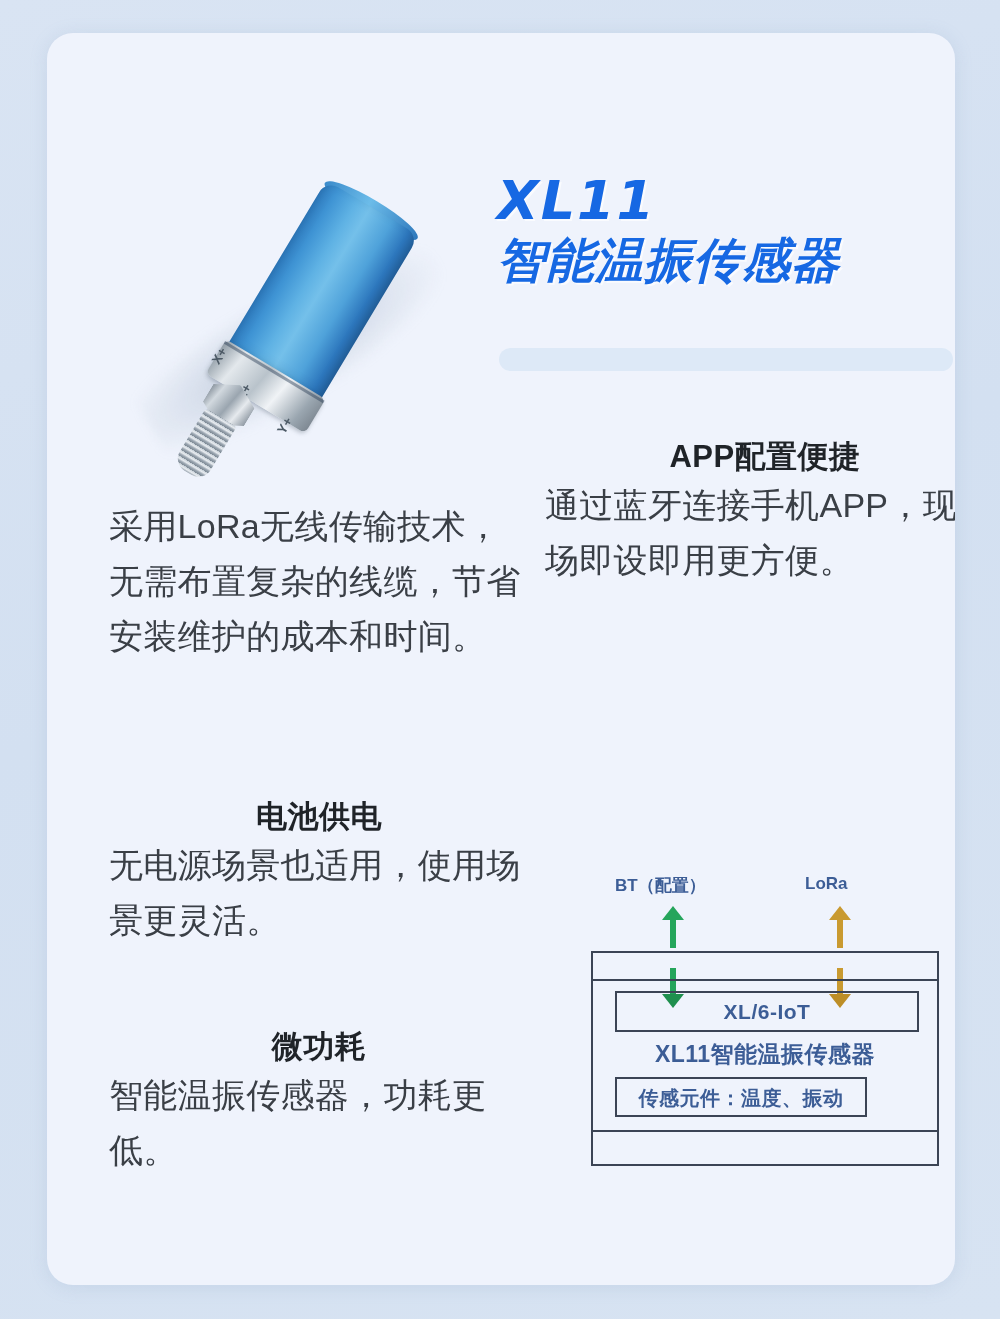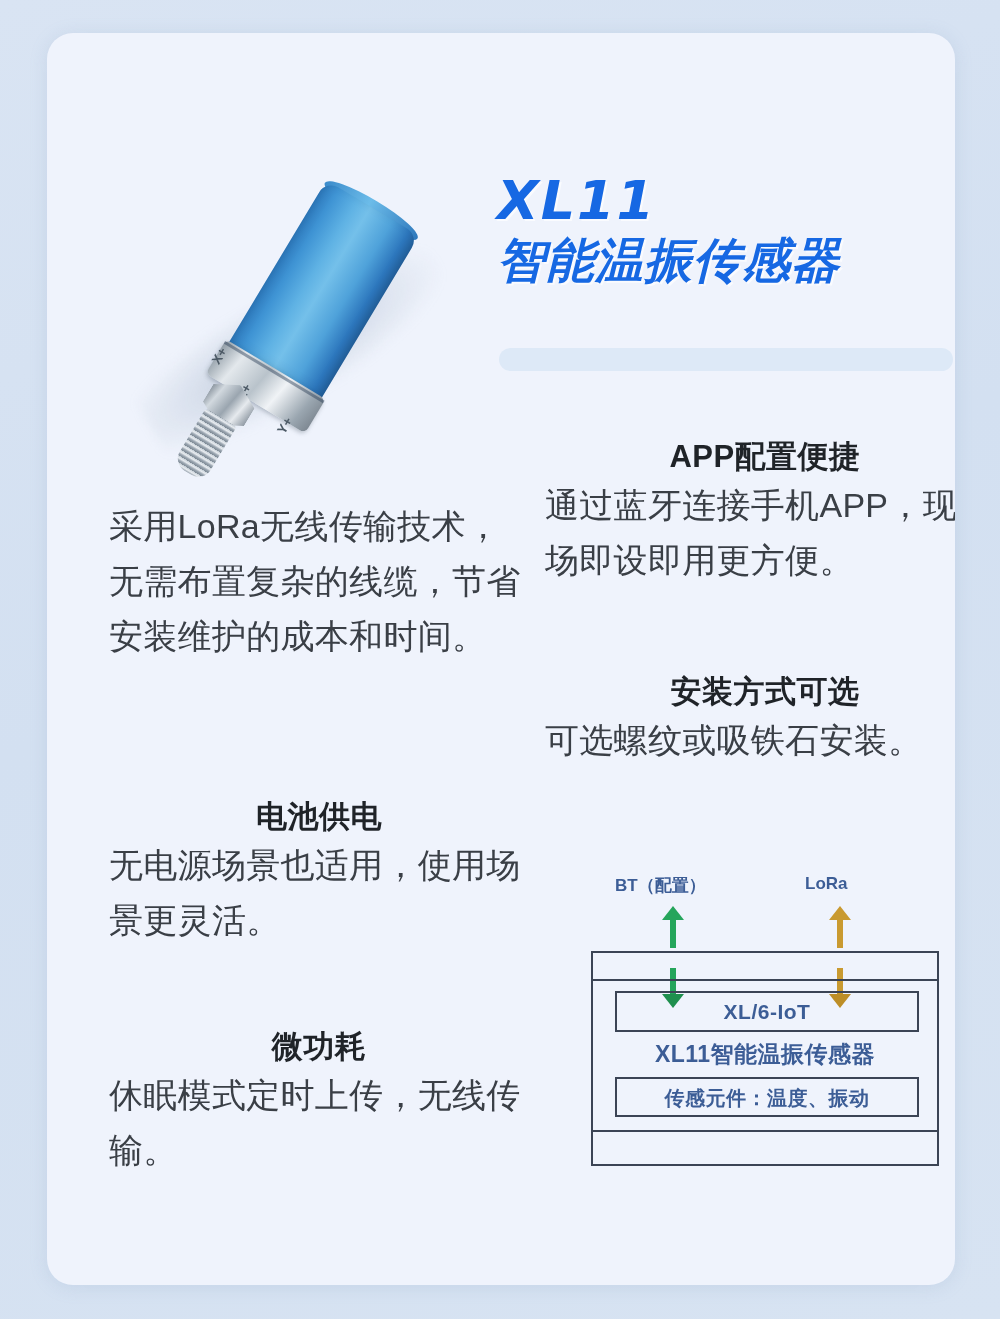--- a/index.html
+++ b/index.html
@@ -297,21 +297,21 @@
     width: 100%;
     text-align: center;
     font-size: 23px;
     font-weight: 700;
     color: #3c5d96;
     letter-spacing: 0.5px;
   }
   .dg-sense {
     left: 22px;
     top: 124px;
-    width: 304px;
+    width: 252px;
     height: 40px;
     line-height: 38px;
     font-size: 20px;
     letter-spacing: 0.5px;
   }
 </style>
 </head>
 <body>
 
 <div class="page">
@@ -344,32 +344,28 @@
       <div class="feat-body">采用LoRa无线传输技术，无需布置复杂的线缆，节省安装维护的成本和时间。</div>
     </div>
 
     <div class="feat feat-battery">
       <div class="feat-title">电池供电</div>
       <div class="feat-body">无电源场景也适用，使用场景更灵活。</div>
     </div>
 
     <div class="feat feat-lowpower">
       <div class="feat-title">微功耗</div>
-      <div class="feat-body">休眠模式定时上传，无线传输。</div>
+      <div class="feat-body">智能温振传感器，功耗更低。</div>
     </div>
 
     <div class="feat feat-app">
       <div class="feat-title">APP配置便捷</div>
       <div class="feat-body">通过蓝牙连接手机APP，现场即设即用更方便。</div>
     </div>
 
-    <div class="feat feat-mount">
-      <div class="feat-title">安装方式可选</div>
-      <div class="feat-body">可选螺纹或吸铁石安装。</div>
-    </div>
 
     <div class="diagram">
       <div class="dg-label dg-label-bt">BT（配置）</div>
       <div class="dg-label dg-label-lora">LoRa</div>
 
       <div class="arrow-col arrow-bt">
         <div class="arr-head bt-up-head"></div>
         <div class="arr-shaft bt-up-shaft"></div>
         <div class="arr-shaft bt-dn-shaft"></div>
         <div class="arr-head bt-dn-head"></div>

